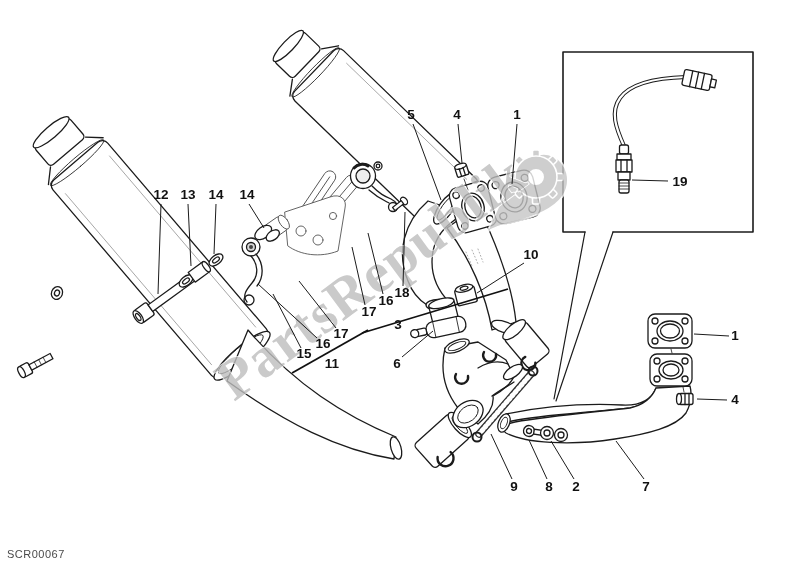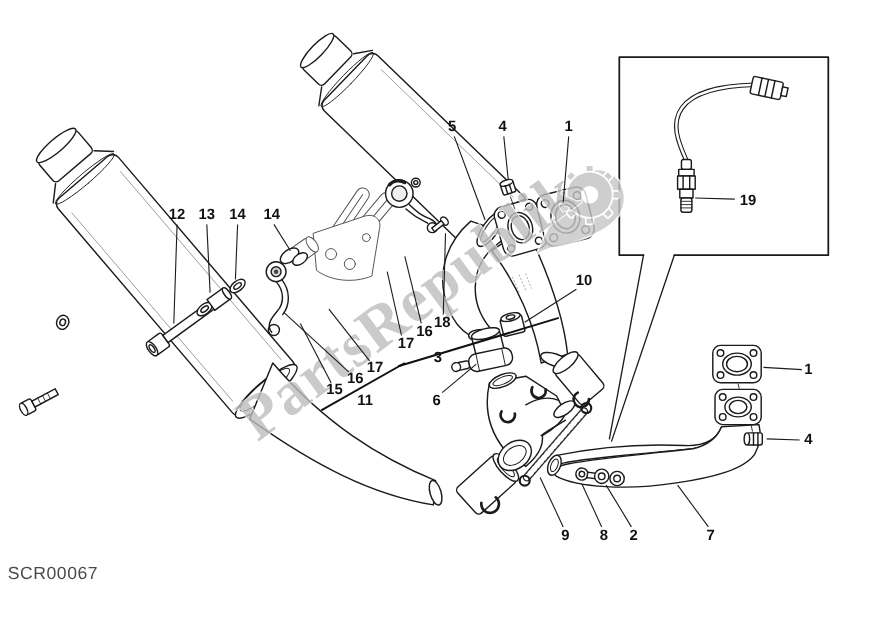--- a/index.html
+++ b/index.html
@@ -2,21 +2,21 @@
 <html><head>
 <meta charset="utf-8">
 <style>
   html,body{margin:0;padding:0;background:#ffffff;}
   #stage{position:relative;width:800px;height:564px;background:#fff;overflow:hidden;
          font-family:"Liberation Sans",sans-serif;}
   svg{position:absolute;left:0;top:0;}
   .lab{font-family:"Liberation Sans",sans-serif;font-size:13.5px;font-weight:bold;fill:#111;}
   .leader{fill:none;stroke:#1b1b1b;stroke-width:1;}
   .groupline{stroke:#111;stroke-width:1.8;}
-  #footer-code{position:absolute;left:7px;top:513px;font-size:16px;color:#4a4a4a;
+  #footer-code{position:absolute;left:7px;top:548px;font-size:11px;color:#4a4a4a;
                letter-spacing:.5px;font-family:"Liberation Sans",sans-serif;text-align:center;}
   .wm-text{font-family:"Liberation Serif",serif;font-weight:bold;font-size:57px;
            letter-spacing:1px;}
 </style>
 </head>
 <body>
 
 <div id="stage">
 <svg id="diagram" width="800" height="564" viewBox="0 0 800 564">
 

